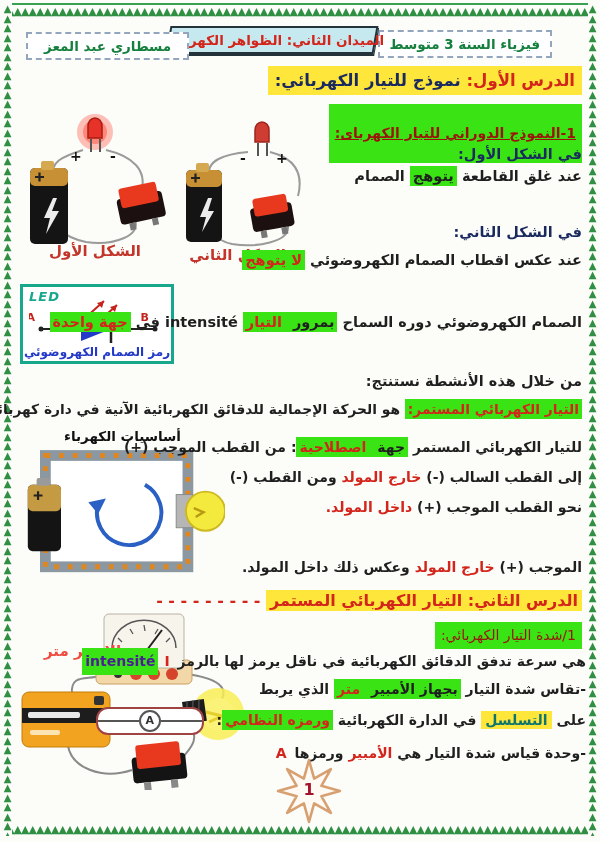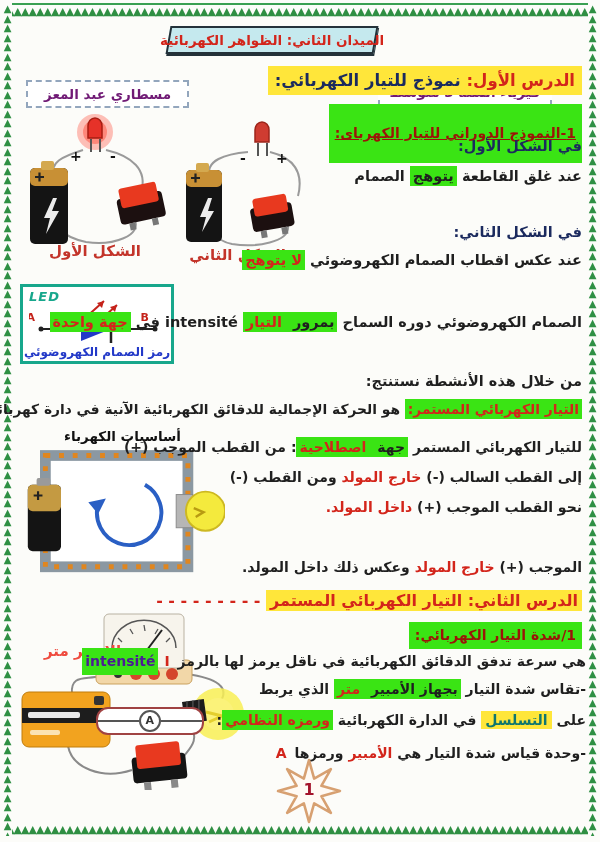--- a/index.html
+++ b/index.html
@@ -10,21 +10,21 @@
   .tri-top{top:3px;left:12px;right:12px;height:15px;font-size:11px;line-height:13px;
            letter-spacing:-1px;border-top:2px solid #3aa052;white-space:nowrap;}
   .tri-bottom{bottom:4px;left:12px;right:12px;height:15px;font-size:11px;line-height:13px;
               letter-spacing:-1px;white-space:nowrap;}
   .tri-left{top:4px;bottom:6px;left:1px;width:13px;font-size:10px;line-height:9.5px;
             word-break:break-all;text-align:center;}
   .tri-right{top:4px;bottom:6px;right:1px;width:13px;font-size:10px;line-height:9.5px;
              word-break:break-all;text-align:center;}
   
   .hdr-box{position:absolute;border:2px dashed #93a6bd;background:#fff;padding:4px 10px;
-           font-size:13.5px;font-weight:700;color:#701a75;white-space:nowrap;margin-top:48px;}
+           font-size:13.5px;font-weight:700;color:#15803d;white-space:nowrap;}
   .hdr-school{top:30px;right:48px;}
   .hdr-teacher{top:32px;left:26px;padding:4px 16px;}
   .banner{position:absolute;top:26px;left:168px;width:204px;height:24px;background:#c5e9ee;
           border:2px solid #24323a;transform:skewX(-10deg);display:flex;align-items:center;
           justify-content:center;box-shadow:1px 2px 0 #24323a;}
   .banner-inner{transform:skewX(10deg);color:#d3251b;font-weight:800;font-size:13.5px;white-space:nowrap;}
   
   .tl{position:absolute;right:18px;text-align:right;font-size:14.5px;font-weight:700;
       color:#1f1f1f;white-space:nowrap;line-height:23px;}
   .g{background:#3ae414;padding:2px 3px;}
@@ -32,21 +32,21 @@
   .rd{color:#d3251b;}
   .navy{color:#1b2a5e;}
   .bl{color:#0f766e;}
   .dg{color:#4c1d95;font-weight:900;}
   .b{font-weight:900;}
   .ib{display:inline-block;margin:0 3px;}
   .title1{top:66px;font-size:16.5px;font-weight:800;background:#ffe63a;padding:3px 7px;}
   .model-h{top:104px;font-size:14px;font-weight:800;background:#3ae414;color:#9c1408;
            text-decoration:underline;padding:18px 6px;}
   .l2title{top:589px;font-size:16px;font-weight:800;}
-  .int-h{top:622px;font-size:14px;font-weight:700;background:#3ae414;color:#9c1408;padding:2px 6px;}
+  .int-h{top:622px;font-size:14px;font-weight:400;background:#3ae414;color:#9c1408;padding:2px 6px;}
   .smline{font-size:14px;}
   
   .fig{position:absolute;}
   .fig-cap{color:#c3342a;font-weight:800;font-size:15px;text-align:center;margin-top:-4px;}
   .pol{position:absolute;font-weight:900;font-size:14px;color:#111;}
   .led-box{position:absolute;left:20px;top:284px;width:148px;height:74px;background:#fff;
            border:3px solid #17a78c;}
   .led-tag{position:absolute;top:2px;left:6px;color:#17a78c;font-weight:900;font-size:13px;
            font-style:italic;letter-spacing:1px;}
   .led-cap{position:absolute;bottom:2px;width:100%;text-align:center;color:#2339c8;
@@ -144,21 +144,21 @@
         <rect x="4" y="0" width="34" height="18" rx="3" fill="#e8391f"></rect>
         <rect x="7" y="33" width="6" height="7" fill="#777"></rect>
         <rect x="28" y="33" width="6" height="7" fill="#777"></rect>
       </g>
     </svg>
     <span class="pol" style="left:70px;top:38px;">-</span>
     <span class="pol" style="left:106px;top:38px;">+</span>
     <div class="fig-cap">الشكل الثاني</div>
   </div>
 
-  <div class="tl navy" style="top:135px;">في الشكل الأول:</div>
+  <div class="tl navy" style="top:143px;">في الشكل الأول:</div>
   <div class="tl" style="top:165px;"><span>عند غلق القاطعة </span><span class="g">يتوهج</span><span> الصمام</span></div>
   <div class="tl navy" style="top:221px;">في الشكل الثاني:</div>
   <div class="tl" style="top:249px;"><span>عند عكس اقطاب الصمام الكهروضوئي </span><span class="g rd">لا يتوهج</span></div>
 
   <div class="led-box">
     <span class="led-tag">LED</span>
     <svg width="142" height="46" viewBox="0 0 142 46" style="margin-top:12px;">
       <line x1="55" y1="20" x2="75" y2="2" stroke="#c5231b" stroke-width="2"></line>
       <polygon points="75,2 68,4 73,9" fill="#c5231b"></polygon>
       <line x1="68" y1="24" x2="88" y2="6" stroke="#c5231b" stroke-width="2"></line>

